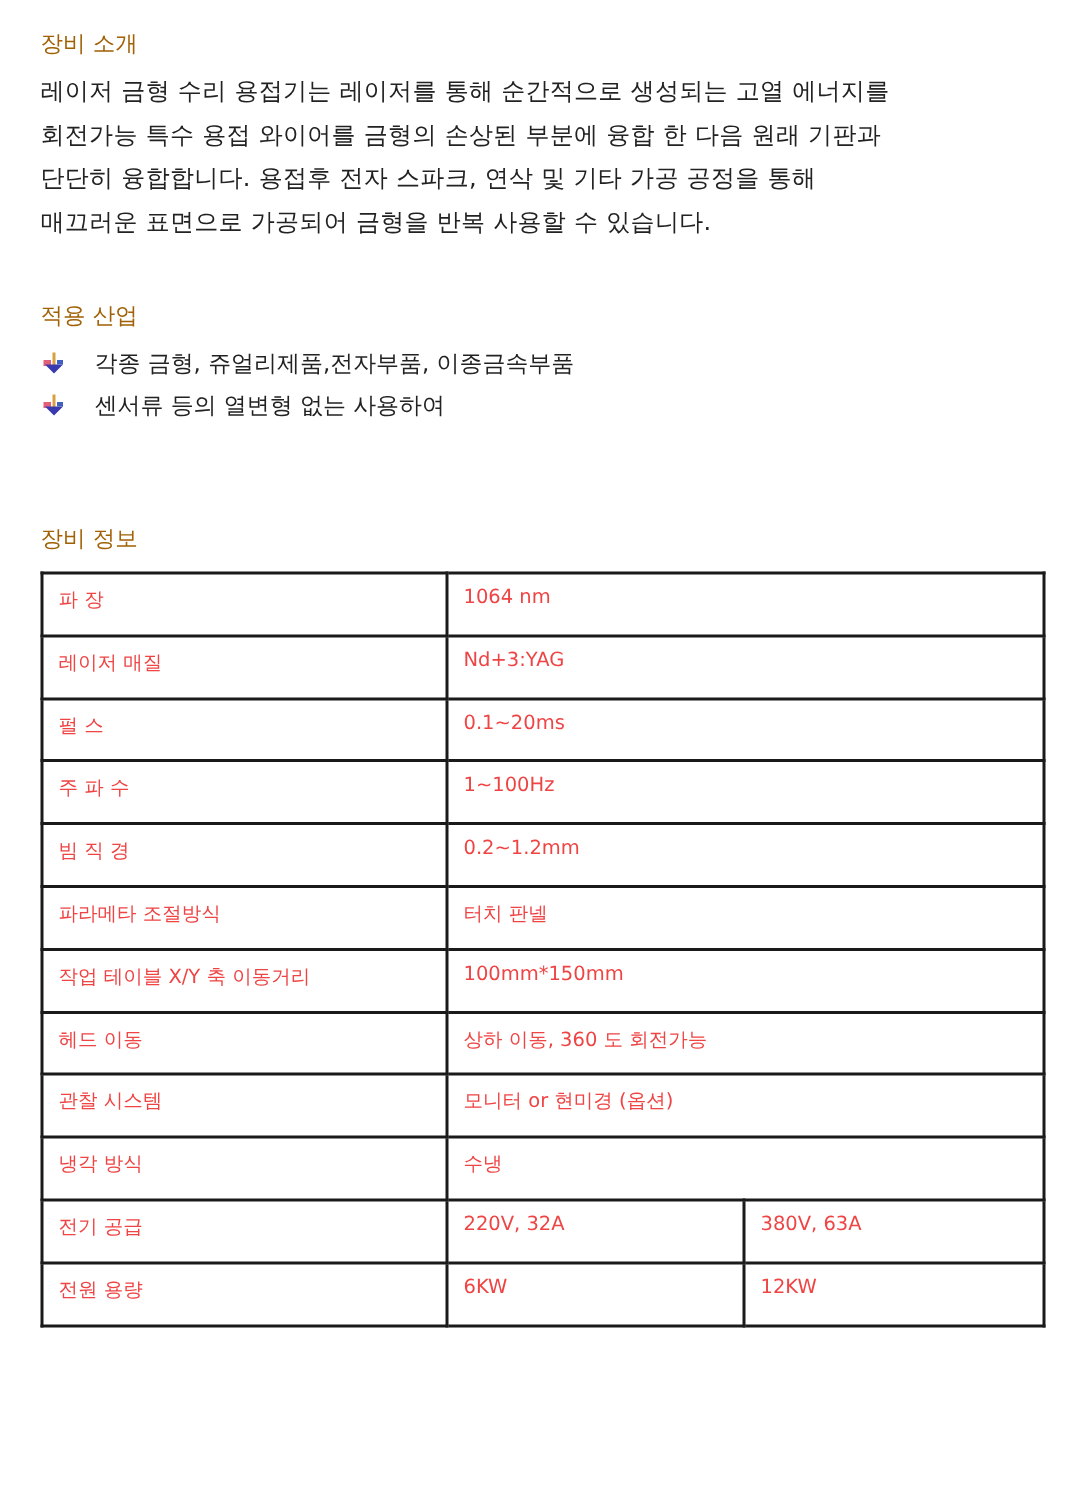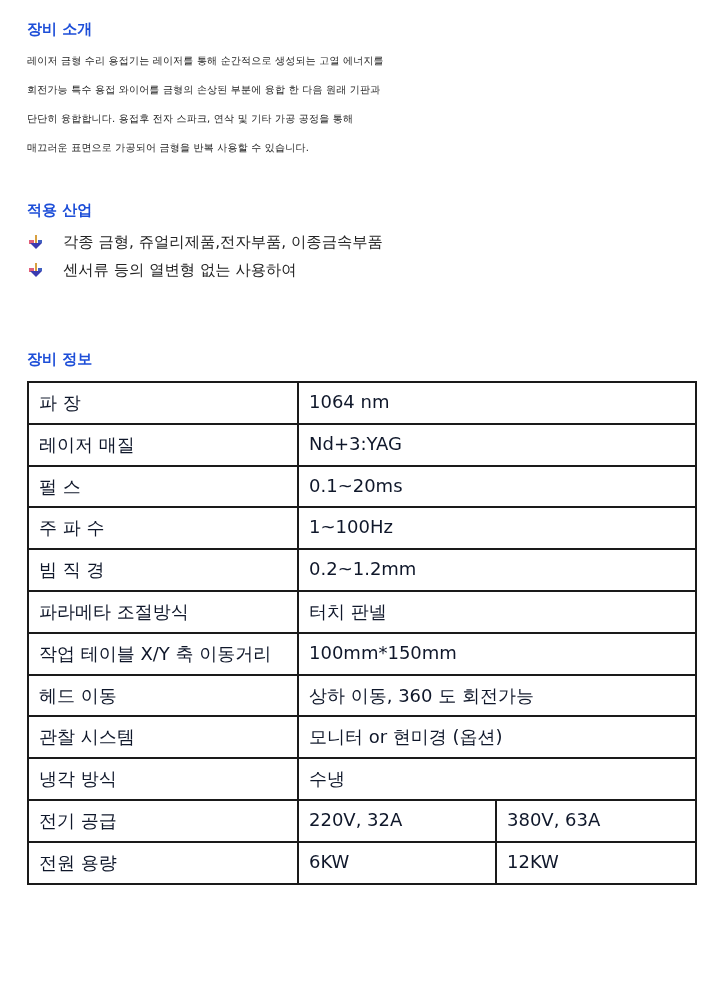--- a/index.html
+++ b/index.html
@@ -1,26 +1,26 @@
 <!DOCTYPE html>
 <html><head>
 <meta charset="utf-8">
 <style>
   html, body { margin: 0; padding: 0; background: #ffffff; }
   body { width: 725px; height: 1002px; position: relative; overflow: hidden;
          font-family: "DejaVu Sans", "Liberation Sans", sans-serif; color: #1a1a1a; }
-  .heading { position: absolute; left: 27px; font-size: 15px; font-weight: bold; color: #1d4ed8; margin: 0; }
-  .para { position: absolute; left: 27px; top: 46px; width: 680px; font-size: 10px; line-height: 29px; margin: 0; color: #222; letter-spacing: 0.2px; }
+  .heading { position: absolute; left: 27px; font-size: 15px; font-weight: normal; color: #a16207; margin: 0; }
+  .para { position: absolute; left: 27px; top: 46px; width: 680px; font-size: 16px; line-height: 29px; margin: 0; color: #222; letter-spacing: 0.2px; }
   .para span { display: block; white-space: nowrap; }
   .bullets { position: absolute; left: 27px; top: 228px; margin: 0; padding: 0; list-style: none; }
   .bullets li { height: 28px; display: flex; align-items: center; font-size: 15.3px; color: #222; text-align: center; }
   .bullet-icon { width: 18px; height: 18px; margin-right: 18px; position: relative; }
   .bullet-icon svg { position: absolute; left: 0; top: 0; }
   table.spec { position: absolute; left: 27px; top: 381px; width: 668px; border-collapse: collapse; table-layout: fixed; }
-  table.spec td { border: 2px solid #1a1a1a; height: 38px; padding: 0 10px; vertical-align: top; padding-top: 8px; font-size: 18px; color: #0f172a; box-sizing: border-box; height: 41.8px; margin-left: 44px; }
+  table.spec td { border: 2px solid #1a1a1a; height: 38px; padding: 0 10px; vertical-align: top; padding-top: 8px; font-size: 13px; color: #ef4444; box-sizing: border-box; height: 41.8px; margin-left: 44px; }
   col.c1 { width: 270px; }
   col.c2 { width: 198px; }
   col.c3 { width: 200px; }
 </style>
 </head>
 <body>
 
 <h2 class="heading" style="top:20px;">장비 소개</h2>
 <p class="para">
   <span>레이저 금형 수리 용접기는 레이저를 통해 순간적으로 생성되는 고열 에너지를</span>

